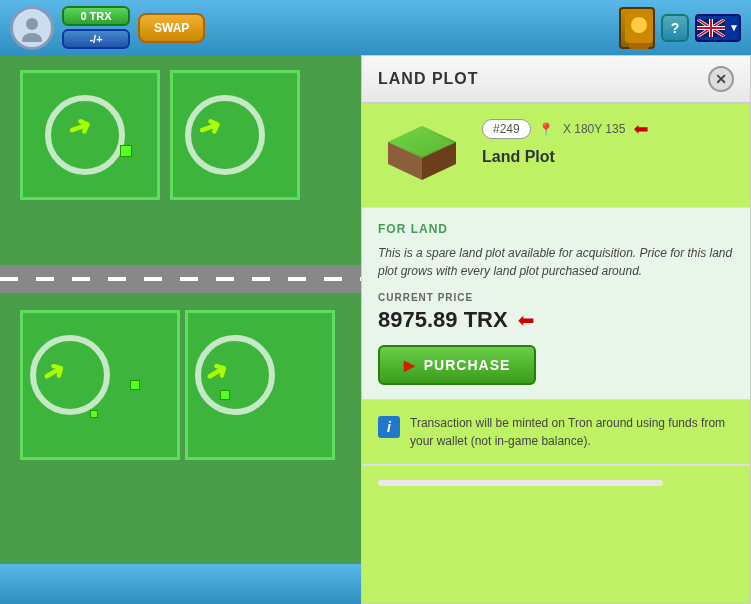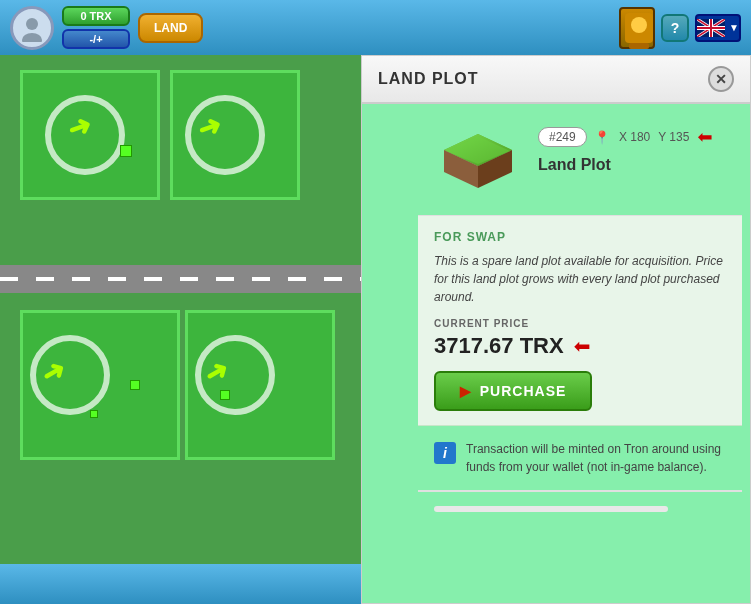--- a/index.html
+++ b/index.html
@@ -166,21 +166,21 @@
       margin-left: 2px;
     }
 
     
     .panel {
       position: absolute;
       top: 55px;
       right: 0;
       width: 390px;
       height: 549px;
-      background: #86efac;
+      background: #bef264;
       border: 1px solid #ccc;
       display: flex;
       flex-direction: column;
       z-index: 20;
       overflow: hidden;
     }
 
     .panel-header {
       background: linear-gradient(180deg, #f8f8f8, #e8e8e8);
       border-bottom: 2px solid #ccc;
@@ -206,22 +206,21 @@
       cursor: pointer;
       display: flex; align-items: center; justify-content: center;
       font-size: 14px;
       font-weight: bold;
       color: #444;
     }
 
     .panel-body {
       overflow-y: auto;
       flex: 1;
-      padding: 8px;
-      margin-left: 48px;
+      padding: 0;
     }
 
     .panel-body::-webkit-scrollbar { width: 10px; }
     .panel-body::-webkit-scrollbar-track { background: #f0f0f0; }
     .panel-body::-webkit-scrollbar-thumb { background: #bbb; border-radius: 5px; }
 
     
     .plot-info {
       padding: 14px 16px;
       display: flex;
@@ -259,21 +258,21 @@
       font-size: 12px;
       color: #555;
       background: white;
     }
 
     .coords {
       font-size: 12px;
       color: #555;
       display: flex;
       align-items: center;
-      gap: 8px;
+      gap: 0;
     }
 
     .arrow-indicator {
       color: #cc0000;
       font-size: 18px;
     }
 
     .plot-name {
       font-size: 16px;
       font-weight: bold;
@@ -463,21 +462,21 @@
       <ellipse cx="14" cy="26" rx="10" ry="7" fill="#889aaa"></ellipse>
     </svg>
   </div>
 
   <div class="trx-group">
     <div class="trx-btn">0 TRX</div>
     <div class="minus-plus-btn">-/+</div>
   </div>
 
   <div class="swap-btn">
-    <span>LAND</span>
+    <span>SWAP</span>
   </div>
 
   <div class="top-bar-right">
     <div class="char-icon">
       
       <svg width="36" height="42" viewBox="0 0 36 42" fill="none">
         <rect x="4" y="4" width="28" height="30" rx="4" fill="#cc8800"></rect>
         <rect x="10" y="8" width="16" height="16" rx="8" fill="#ffcc44"></rect>
         <rect x="14" y="28" width="8" height="8" fill="#cc8800"></rect>
         <rect x="8" y="34" width="20" height="6" rx="2" fill="#aa6600"></rect>
@@ -543,27 +542,27 @@
             <span>X 180</span>
             <span>Y 135</span>
           </span>
           <span class="arrow-indicator">⬅</span>
         </div>
         <div class="plot-name">Land Plot</div>
       </div>
     </div>
 
     <div class="for-sale-section">
-      <div class="for-sale-label">FOR SWAP</div>
+      <div class="for-sale-label">FOR LAND</div>
       <div class="for-sale-desc">This is a spare land plot available for acquisition. Price for this land plot grows with every land plot purchased around.</div>
 
       <div class="current-price-label">CURRENT PRICE</div>
 
       <div class="price-row">
-        <span class="price-value">3717.67 TRX</span>
+        <span class="price-value">8975.89 TRX</span>
         <span class="price-arrow">⬅</span>
       </div>
 
       <button class="purchase-btn">
         <span class="purchase-icon">▶</span>
         <span>PURCHASE</span>
       </button>
     </div>
 
     <div class="transaction-info">

